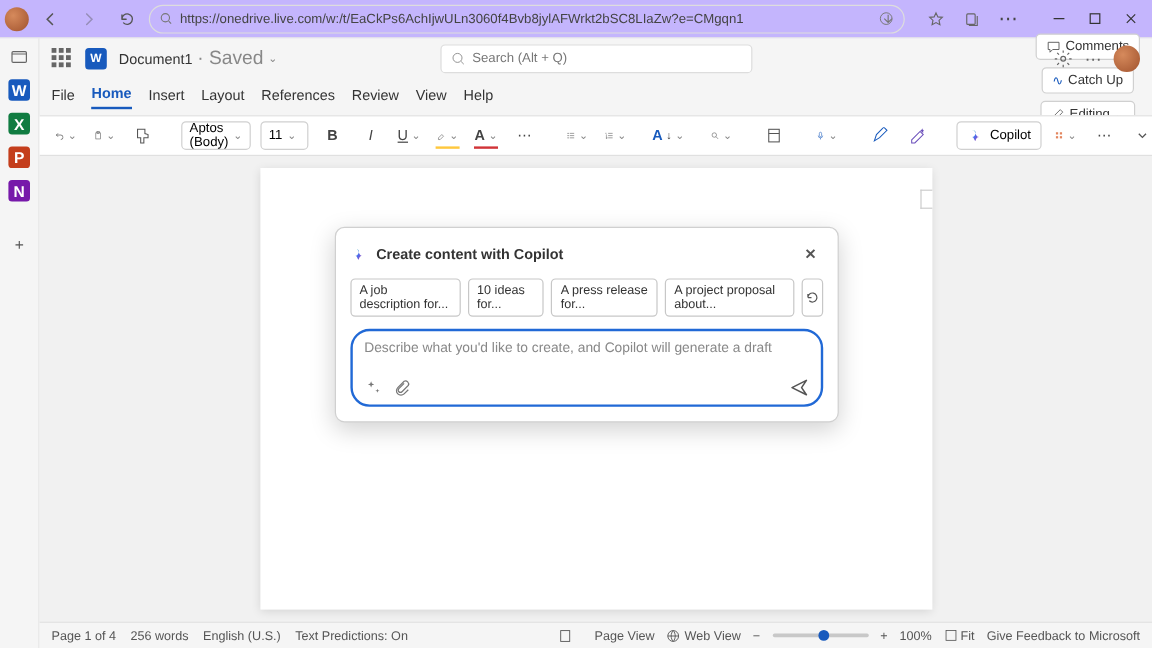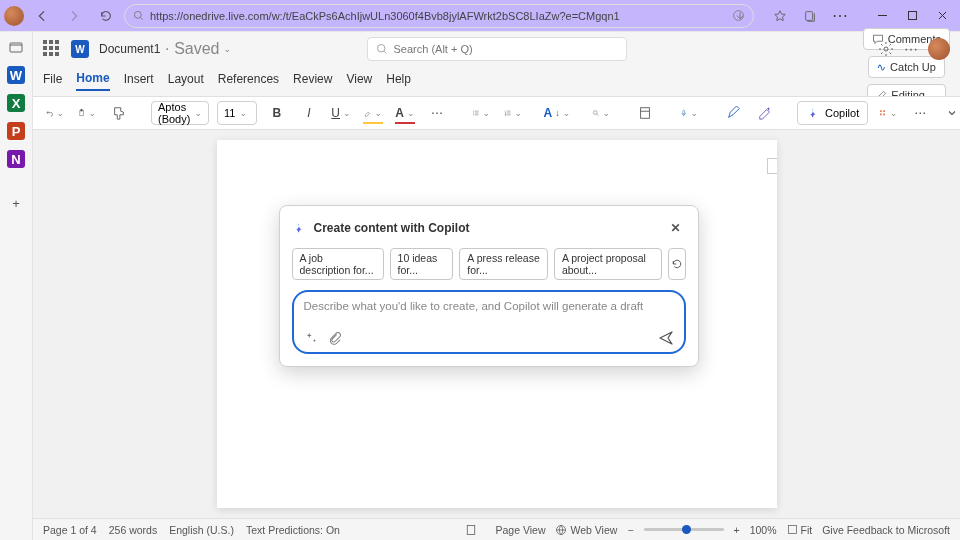--- a/index.html
+++ b/index.html
@@ -50,21 +50,21 @@
   .ribbon-chev{margin-left:auto;}
   .underline-a{position:relative;}
   .underline-a::after{content:'';position:absolute;left:2px;right:2px;bottom:1px;height:2px;}
   .uc-red::after{background:#d13438;}
   .uc-yellow::after{background:#ffc83d;}
   
   .doc-scroll{flex:1;overflow:auto;display:flex;justify-content:center;padding:10px 0;background:#f1f1f1;}
   .page{width:560px;background:#fff;margin-top:0;box-shadow:0 2px 8px rgba(0,0,0,.12);padding:60px 40px 260px 40px;position:relative;}
   .bookmark{position:absolute;right:0;top:18px;width:10px;height:16px;background:#fff;border:1px solid #ccc;border-right:none;}
   
-  .copilot-pop{position:absolute;left:62px;top:65px;width:420px;background:#fff;border:1px solid #d0d0d0;border-radius:8px;box-shadow:0 6px 20px rgba(0,0,0,.18);padding:12px;}
+  .copilot-pop{position:absolute;left:62px;top:49px;width:420px;background:#fff;border:1px solid #d0d0d0;border-radius:8px;box-shadow:0 6px 20px rgba(0,0,0,.18);padding:12px;}
   .cp-head{display:flex;align-items:center;gap:8px;font-size:12px;font-weight:600;color:#333;margin-bottom:10px;}
   .cp-close{margin-left:auto;width:20px;height:20px;display:flex;align-items:center;justify-content:center;border-radius:4px;color:#555;font-size:12px;cursor:pointer;}
   .cp-chips{display:flex;gap:6px;margin-bottom:10px;}
   .chip{border:1px solid #c7c7c7;border-radius:4px;padding:3px 7px;font-size:10.5px;color:#333;background:#fff;cursor:pointer;}
   .chip.ref{width:22px;display:flex;align-items:center;justify-content:center;padding:3px 0;}
   .cp-input{border:2px solid #2169d6;border-radius:16px;padding:8px 10px 6px 10px;}
   .cp-input textarea{width:100%;border:none;outline:none;resize:none;font-size:11.5px;color:#333;height:18px;font-family:inherit;}
   .cp-input textarea::placeholder{color:#888;}
   .cp-tools{display:flex;align-items:center;gap:10px;margin-top:8px;color:#666;}
   .cp-tools .send{margin-left:auto;}

